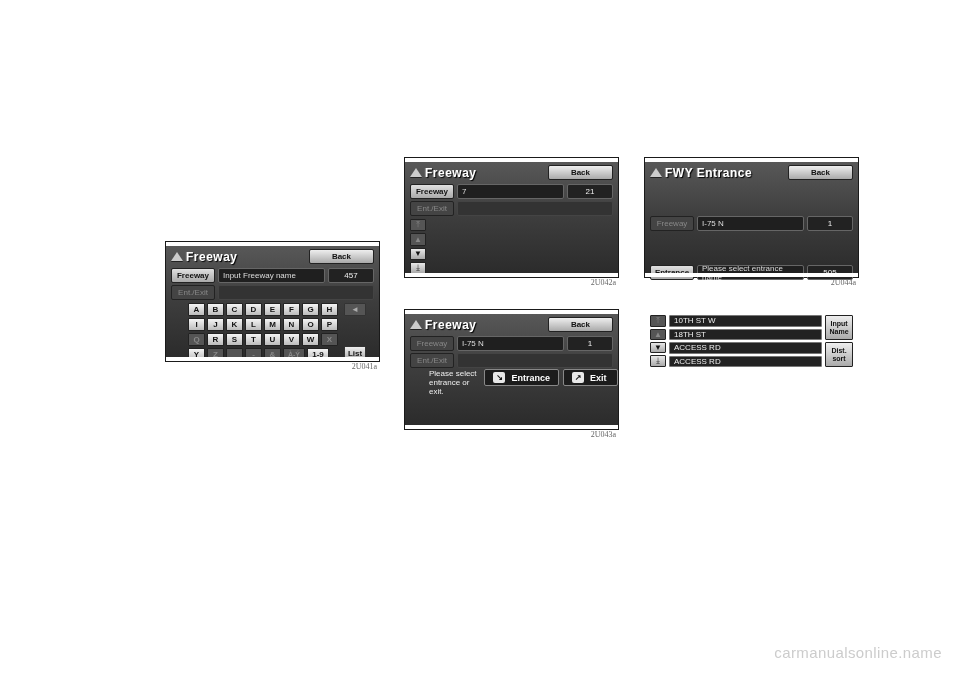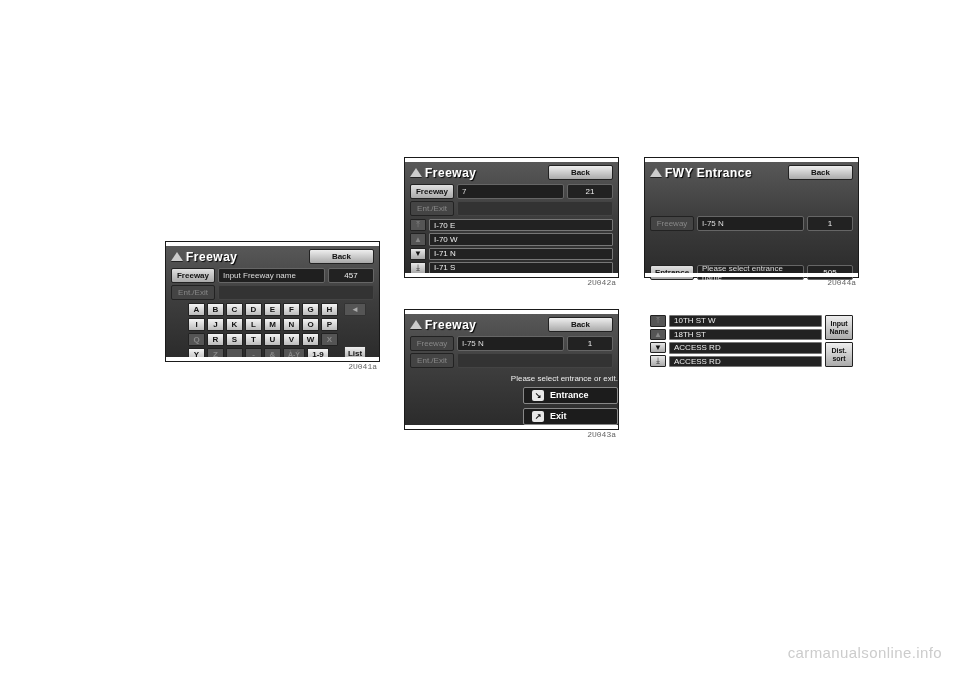--- a/index.html
+++ b/index.html
@@ -37,21 +37,21 @@
   }
   .panel-bar.top { top: 0; }
   .panel-bar.bottom { bottom: 0; }
 
   .panel-id {
     position: absolute;
     bottom: -10px;
     right: 2px;
     font-size: 8px;
     color: #666;
-    font-family: Liberation Mono, monospace;
+    font-family: Liberation Serif, serif;
   }
 
   
   .title-row {
     display: flex;
     align-items: center;
     padding: 7px 5px 3px 5px;
     gap: 3px;
   }
   .tri {
@@ -246,22 +246,22 @@
     display: flex;
     align-items: center;
     justify-content: center;
     line-height: 1.05;
   }
 
   
   .center-area {
     flex: 1;
     display: flex;
-    flex-direction: column;
-    align-items: flex-end;
+    flex-direction: row;
+    align-items: flex-start;
     justify-content: center;
     gap: 4px;
     margin-left: 24px;
   }
   .center-caption {
     font-size: 8px;
     color: #eee;
   }
   .ee-btn {
     width: 95px;
@@ -383,26 +383,20 @@
     <div class="field-input" style="background:#333;border-color:#444;"></div>
   </div>
 
   <div class="list-area">
     <div class="scroll-col">
       <div class="scroll-btn dim">⤒</div>
       <div class="scroll-btn dim">▲</div>
       <div class="scroll-btn">▼</div>
       <div class="scroll-btn">⤓</div>
     </div>
-    <div class="list-col">
-      <div class="list-item">I-70 E</div>
-      <div class="list-item">I-70 W</div>
-      <div class="list-item">I-71 N</div>
-      <div class="list-item">I-71 S</div>
-    </div>
   </div>
   <div class="panel-id">2U042a</div>
 </div>
 
 <div class="panel" style="left:404px; top:309px;">
   <div class="panel-bar top"></div>
   <div class="panel-bar bottom"></div>
 
   <div class="title-row">
     <div class="tri"></div>
@@ -471,13 +465,13 @@
     <div class="right-col">
       <div class="right-btn">Input
 Name</div>
       <div class="right-btn">Dist.
 sort</div>
     </div>
   </div>
   <div class="panel-id">2U044a</div>
 </div>
 
-<div class="watermark">carmanualsonline.info</div>
+<div class="watermark">carmanualsonline.name</div>
 
 </body></html>

